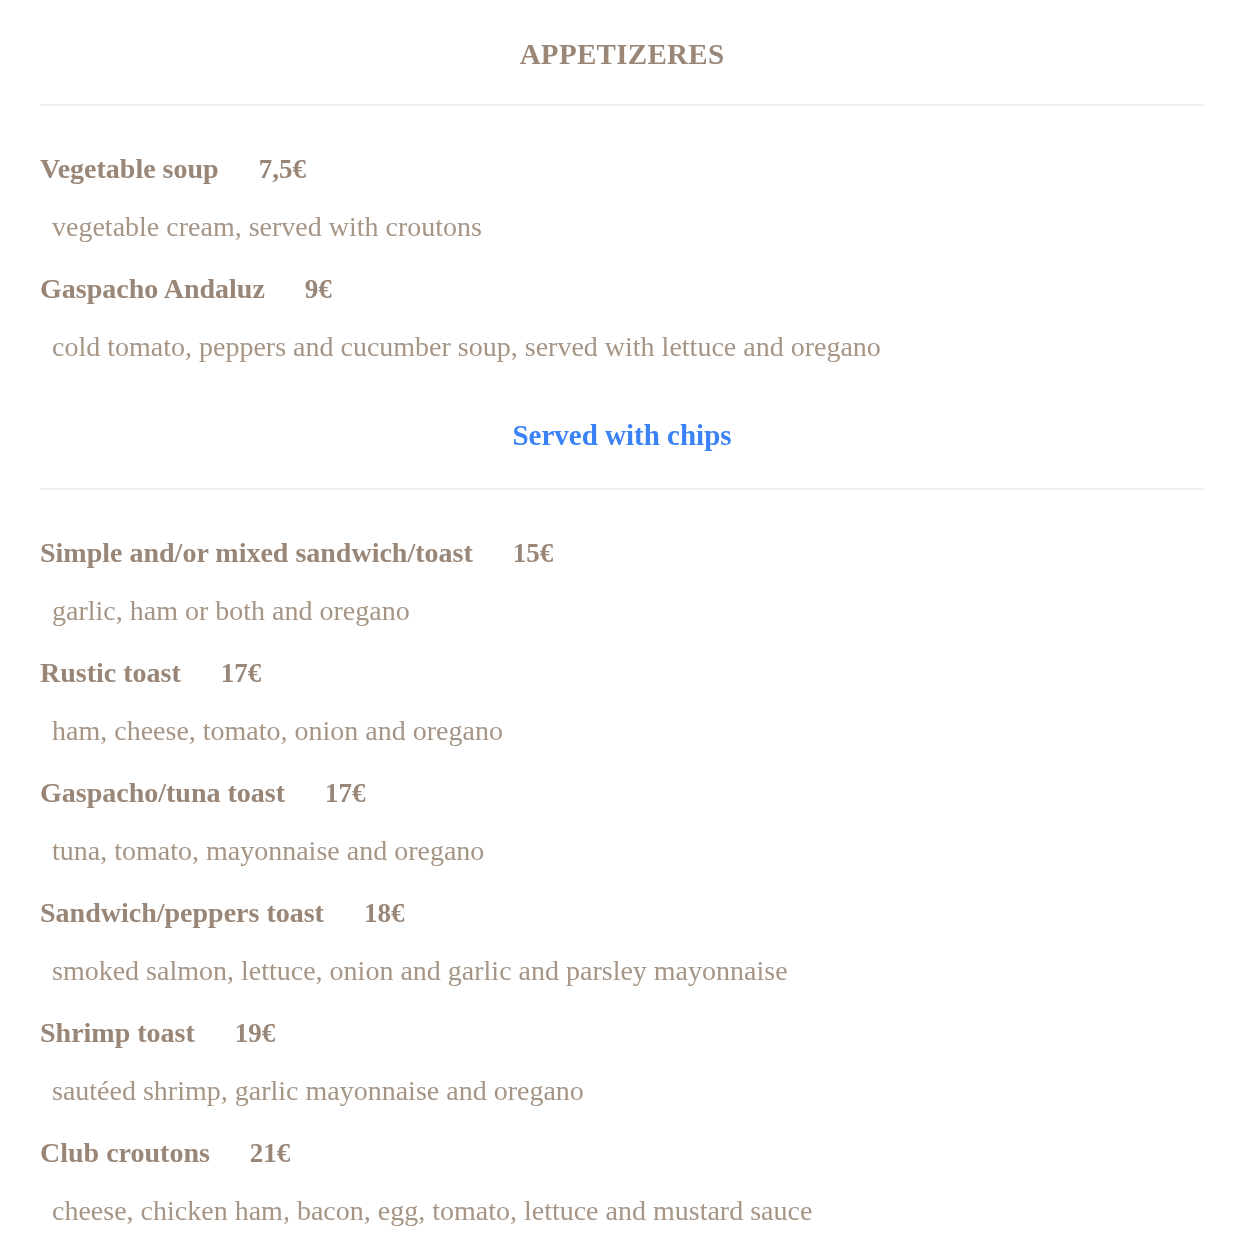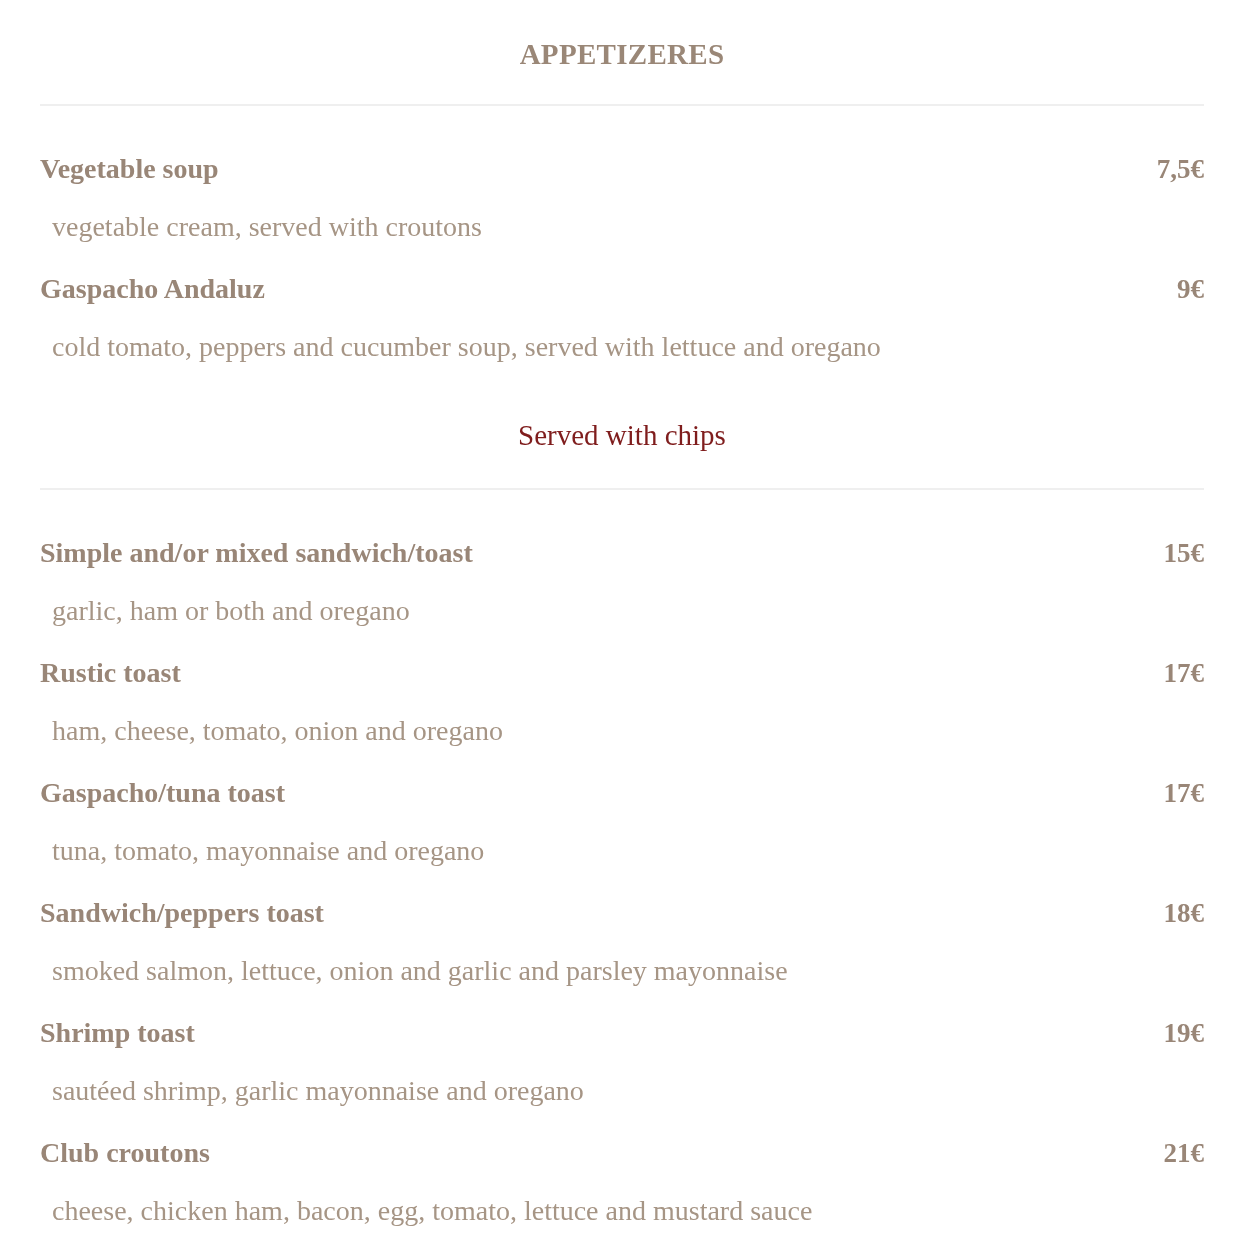--- a/index.html
+++ b/index.html
@@ -22,53 +22,52 @@
   .section-title {
     font-size: 29px;
     font-weight: bold;
     line-height: 32px;
     letter-spacing: 0.3px;
     color: #9a8777;
     margin: 0;
   }
   .section-subtitle {
     font-size: 29px;
-    font-weight: normal;
+    font-weight: bold;
     line-height: 38px;
-    color: #7f1d1d;
+    color: #3b82f6;
     margin: 6px 0 0 0;
   }
   .divider {
     border: none;
     border-top: 2px solid #efefef;
     margin: 34px 0 0 0;
   }
   .items {
     margin-top: 40px;
   }
   .menu-item {
     margin-bottom: 16px;
   }
   .item-head {
     display: flex;
-    justify-content: space-between;
     align-items: baseline;
     line-height: 46px;
   }
   .item-name {
     font-size: 28px;
     font-weight: bold;
     color: #998677;
   }
   .item-price {
     font-size: 27px;
     font-weight: bold;
     color: #998677;
     white-space: nowrap;
-    margin-left: 29px;
+    margin-left: 40px;
   }
   .item-desc {
     font-size: 28px;
     font-weight: normal;
     line-height: 46px;
     color: #a69585;
     max-width: 900px;
     margin: 12px;
   }
   .section + .section {

